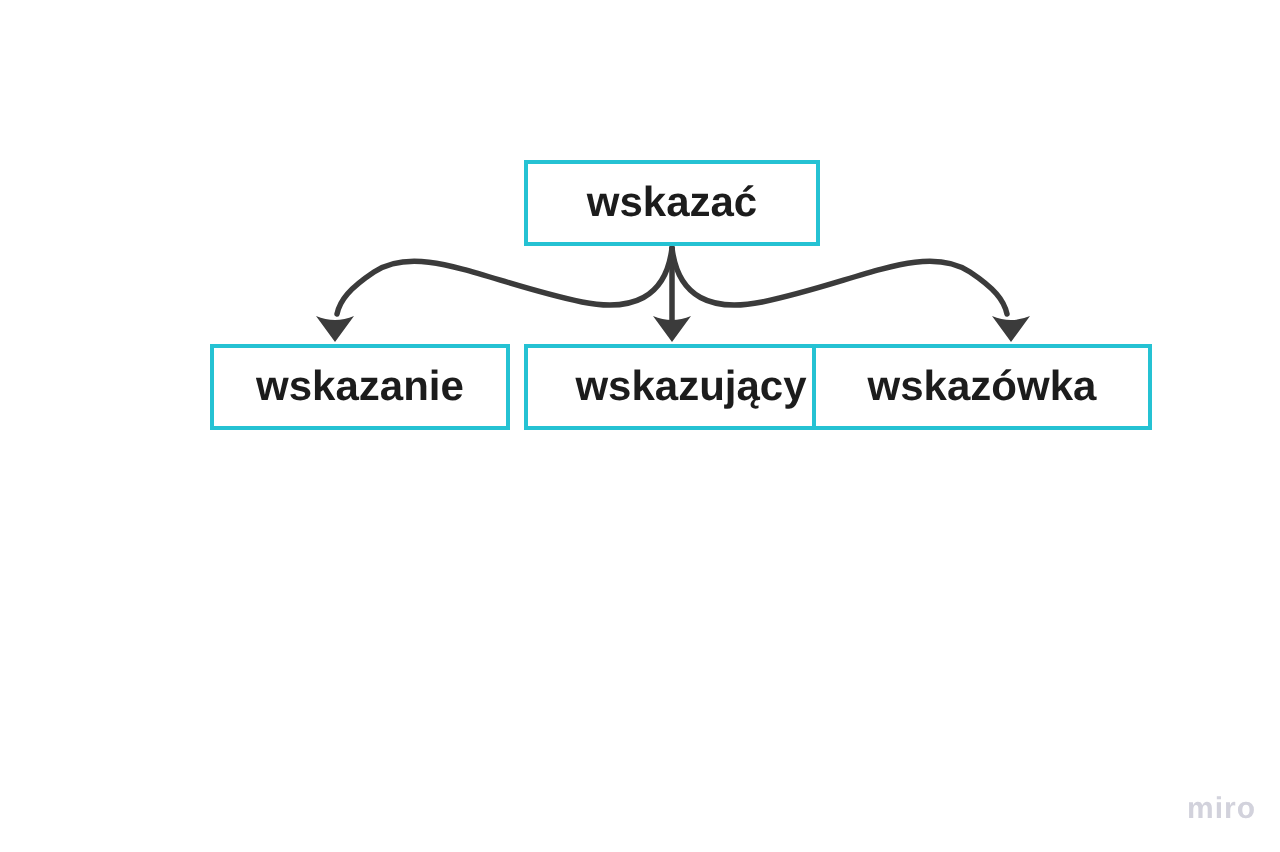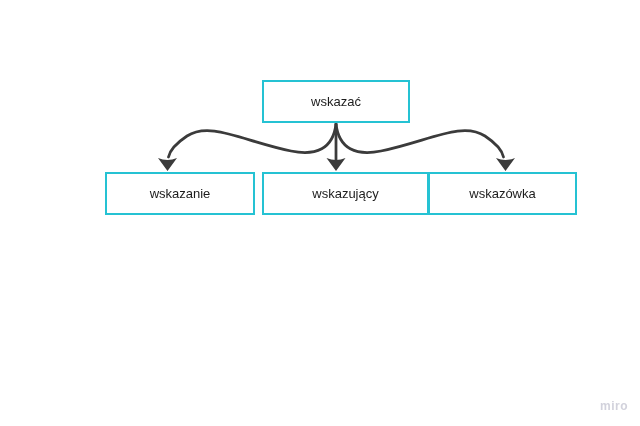--- a/index.html
+++ b/index.html
@@ -41,34 +41,34 @@
   .node{
     position:absolute;
     box-sizing:border-box;
     background:var(--box-fill);
     border:2.5px solid var(--box-border);
     display:flex;
     align-items:center;
     justify-content:center;
   }
   .node-label{
-    font-size:13px;
-    font-weight:normal;
+    font-size:21px;
+    font-weight:bold;
     color:var(--text);
     white-space:nowrap;
   }
   .node-root   {left:262px; top:80px;  width:148px; height:43px;}
   .node-child-0{left:105px;  top:172px; width:150px; height:43px;}
   .node-child-1{left:262px; top:172px; width:167px; height:43px;}
-  .node-child-2{left:428px; top:172px; width:149px; height:43px;}
+  .node-child-2{left:406px; top:172px; width:170px; height:43px;}
   .watermark{
     position:absolute;
     right:12px;
     bottom:13px;
-    font-size:12px;
+    font-size:15px;
     font-weight:600;
     letter-spacing:0.5px;
     color:var(--watermark);
     user-select:none;
   }
 </style>
 </head>
 <body>
 
 <div class="board">

